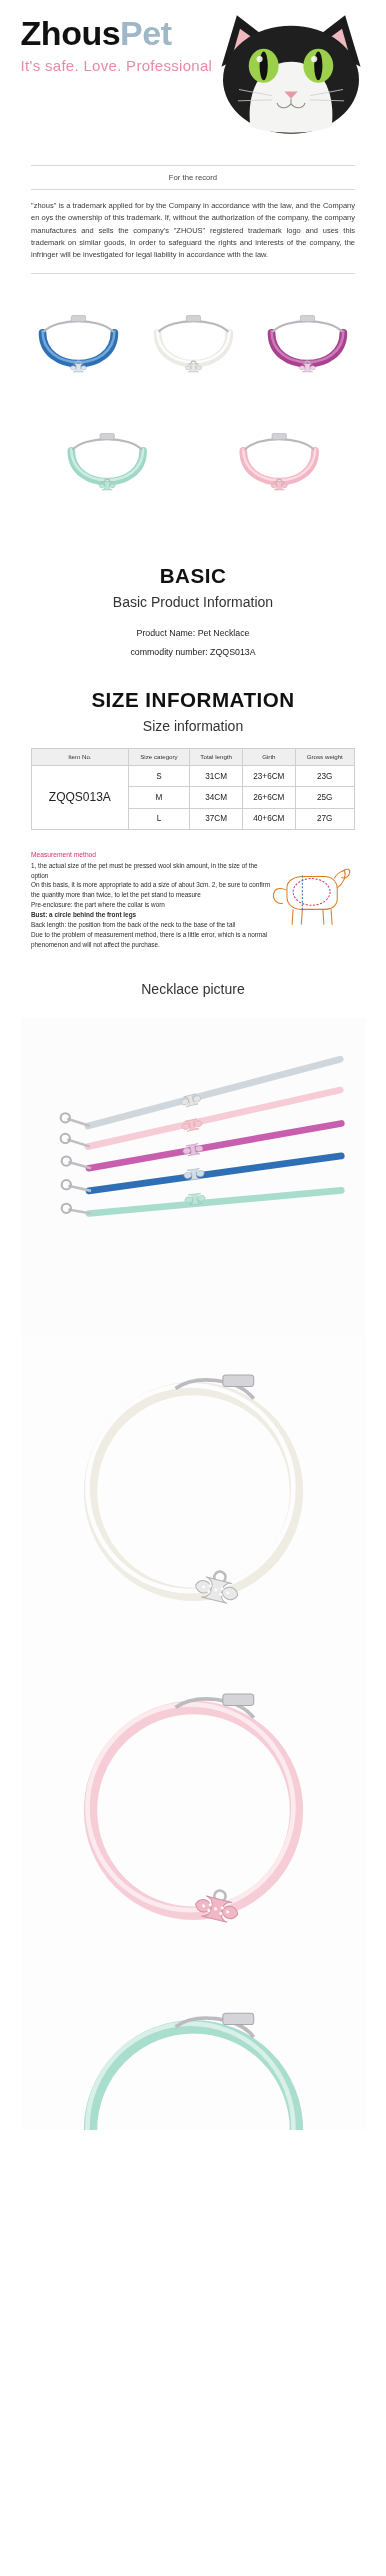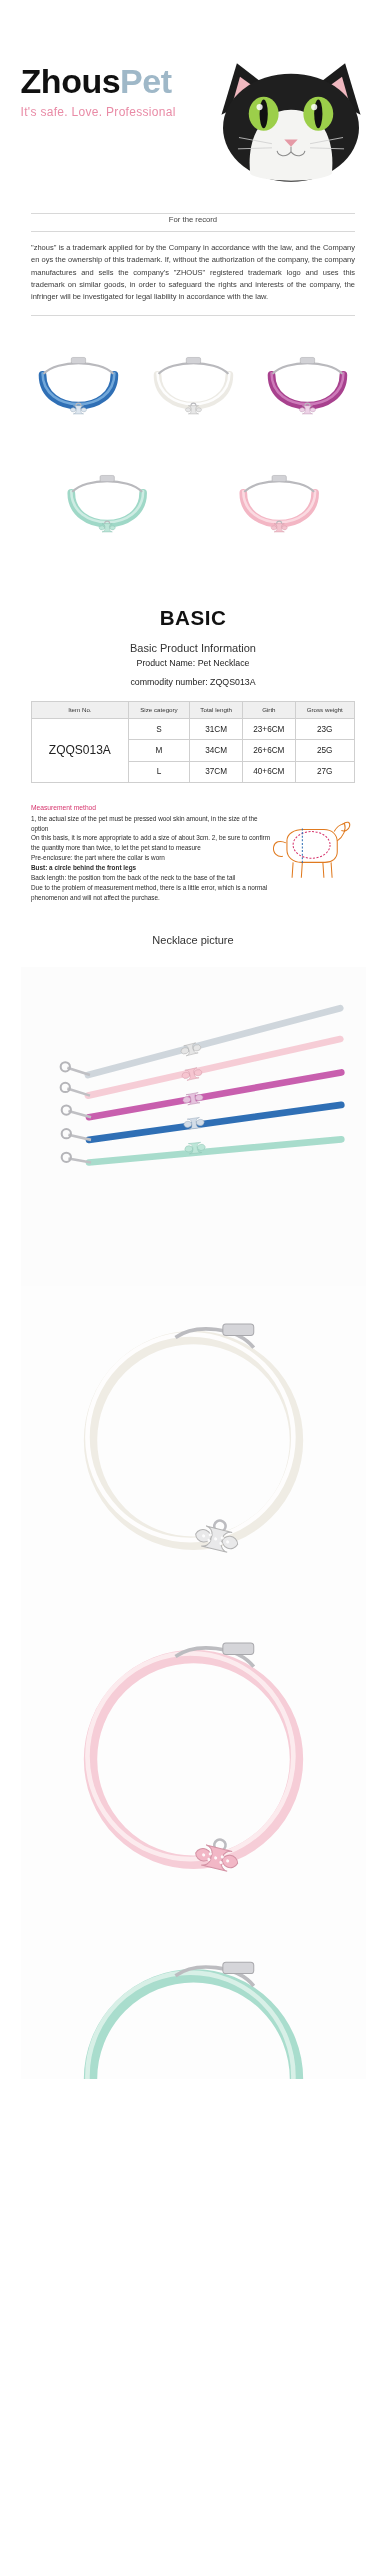--- a/index.html
+++ b/index.html
@@ -16,49 +16,48 @@
     background: #ffffff;
     position: relative;
     overflow: hidden;
   }
 
   
   .header {
     position: relative;
     height: 155px;
     padding: 15.5px 0 0 20.6px;
-    margin-top: 48px;
   }
   .brand {
     font-size: 34px;
     font-weight: bold;
     letter-spacing: -0.5px;
     color: #111;
     line-height: 1;
   }
   .brand .accent { color: #9fb8c8; }
   .tagline {
     margin-top: 7.2px;
-    font-size: 12px;
+    font-size: 15px;
     color: #e98ba6;
     letter-spacing: 0.3px;
   }
   .cat-art {
     position: absolute;
     right: 10.3px;
     top: 5.2px;
     width: 170px;
     height: 134px;
   }
 
   
   .record-wrap {
     margin: 10.3px 31px 0 31px;
     border-top: 0.5px solid #d8d8d8;
-    padding-top: 1px;
+    padding-top: 7px;
   }
   .record-title {
     text-align: center;
     font-size: 7.7px;
     color: #444;
     padding-bottom: 7.2px;
     border-bottom: 0.5px solid #d8d8d8;
     margin-bottom: 9.3px;
   }
   .record-body {
@@ -93,28 +92,28 @@
     text-align: center;
     margin-top: 31px;
   }
   .sec-title {
     font-size: 20.6px;
     font-weight: bold;
     letter-spacing: 0.5px;
     color: #111;
   }
   .sec-sub {
-    font-size: 11px;
+    font-size: 14px;
     color: #333;
-    margin-top: 12px;
+    margin-top: 6px;
   }
 
   .info-lines {
     text-align: center;
-    margin-top: 4px;
+    margin-top: 18px;
   }
   .info-line {
     font-size: 8.8px;
     color: #222;
     margin-bottom: 9.3px;
   }
 
   
   .table-wrap {
     margin: 13.4px 31px 0 31px;
@@ -300,20 +299,24 @@
 
   <div class="section">
     <div class="sec-title">BASIC</div>
     <div class="sec-sub">Basic Product Information</div>
   </div>
   <div class="info-lines">
     <div class="info-line">Product Name: Pet Necklace</div>
     <div class="info-line">commodity number: ZQQS013A</div>
   </div>
 
+  <div class="section">
+    <div class="sec-title">SIZE INFORMATION</div>
+    <div class="sec-sub">Size information</div>
+  </div>
 
   <div class="table-wrap">
     <table class="size">
       <thead>
         <tr>
           <th>Item No.</th>
           <th>Size category</th>
           <th>Total length</th>
           <th>Girth</th>
           <th>Gross weight</th>

